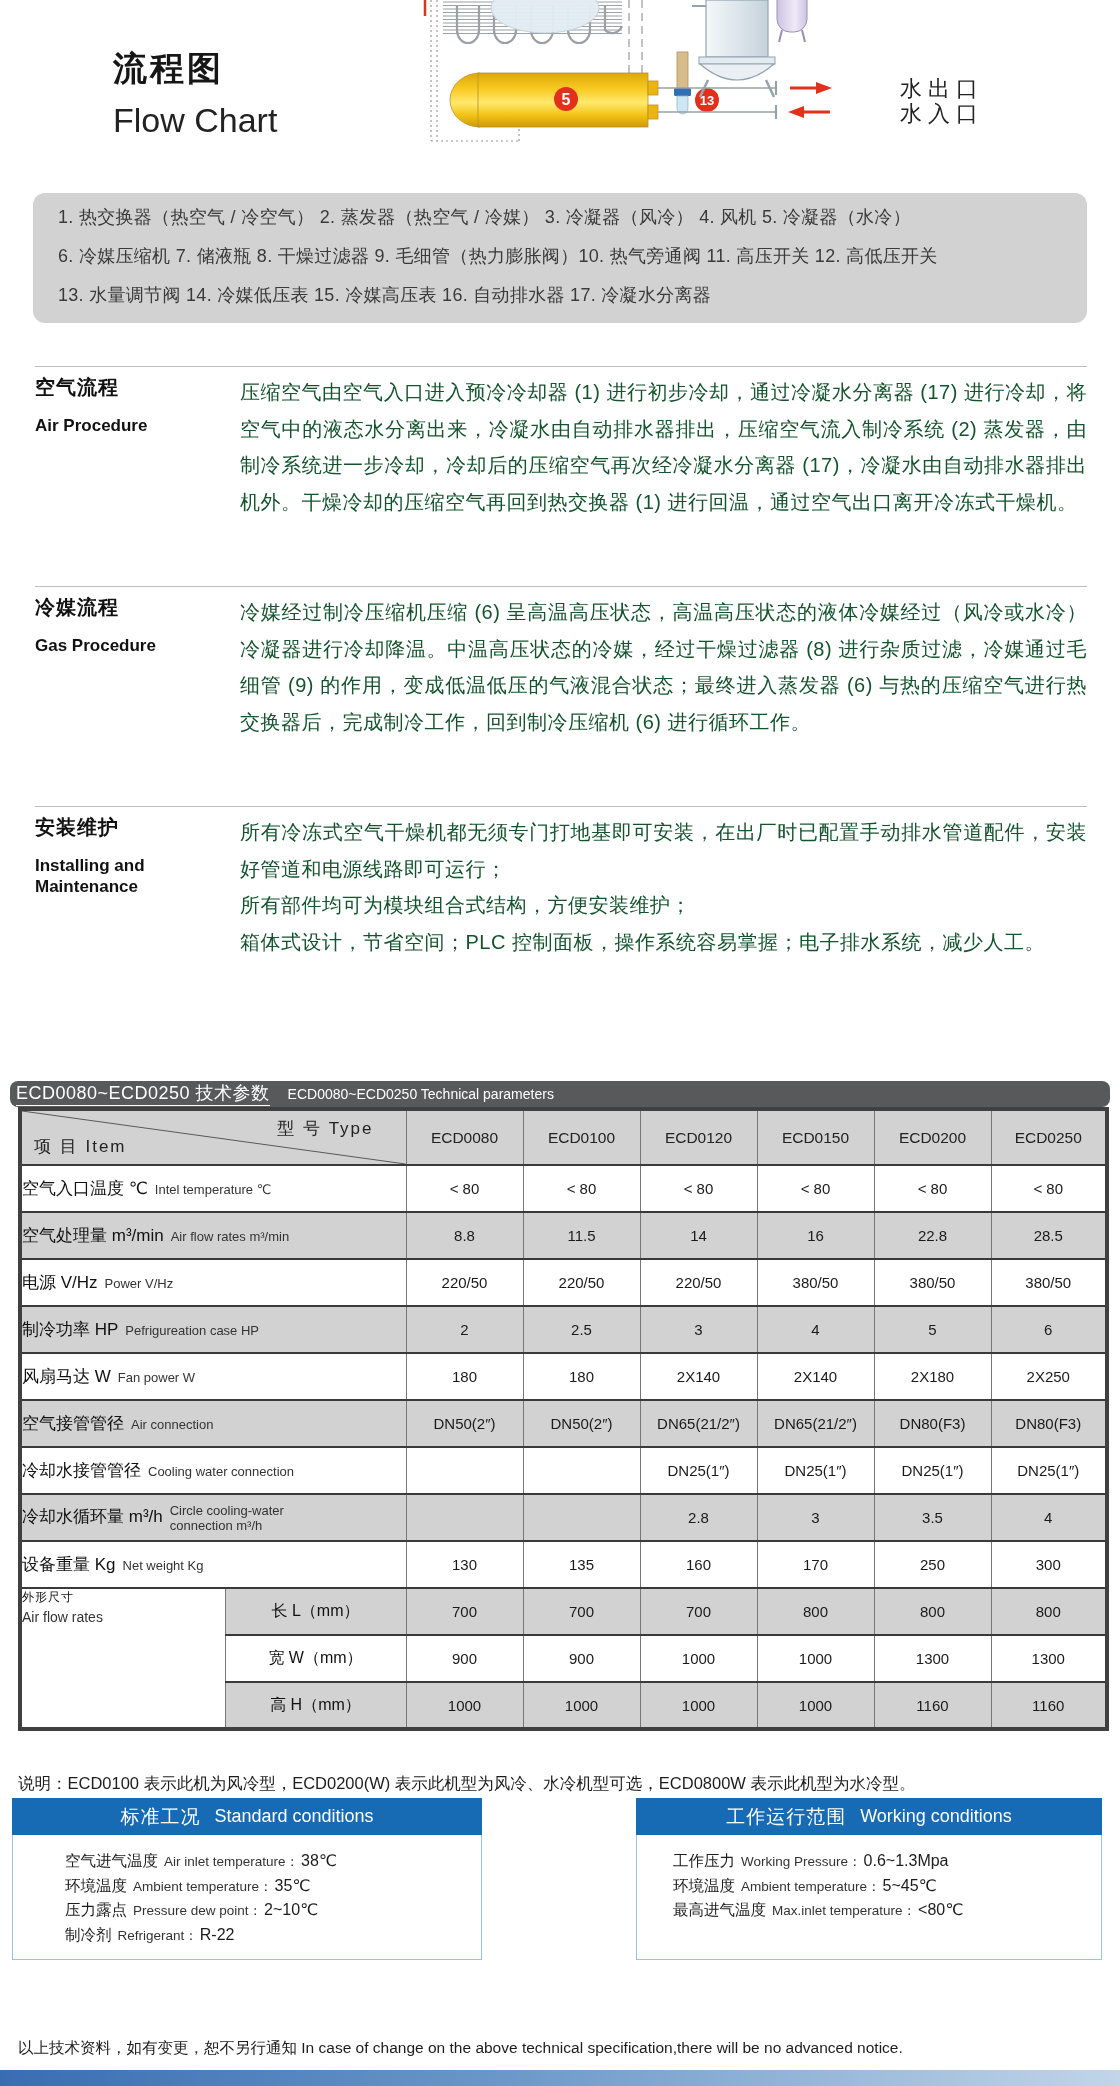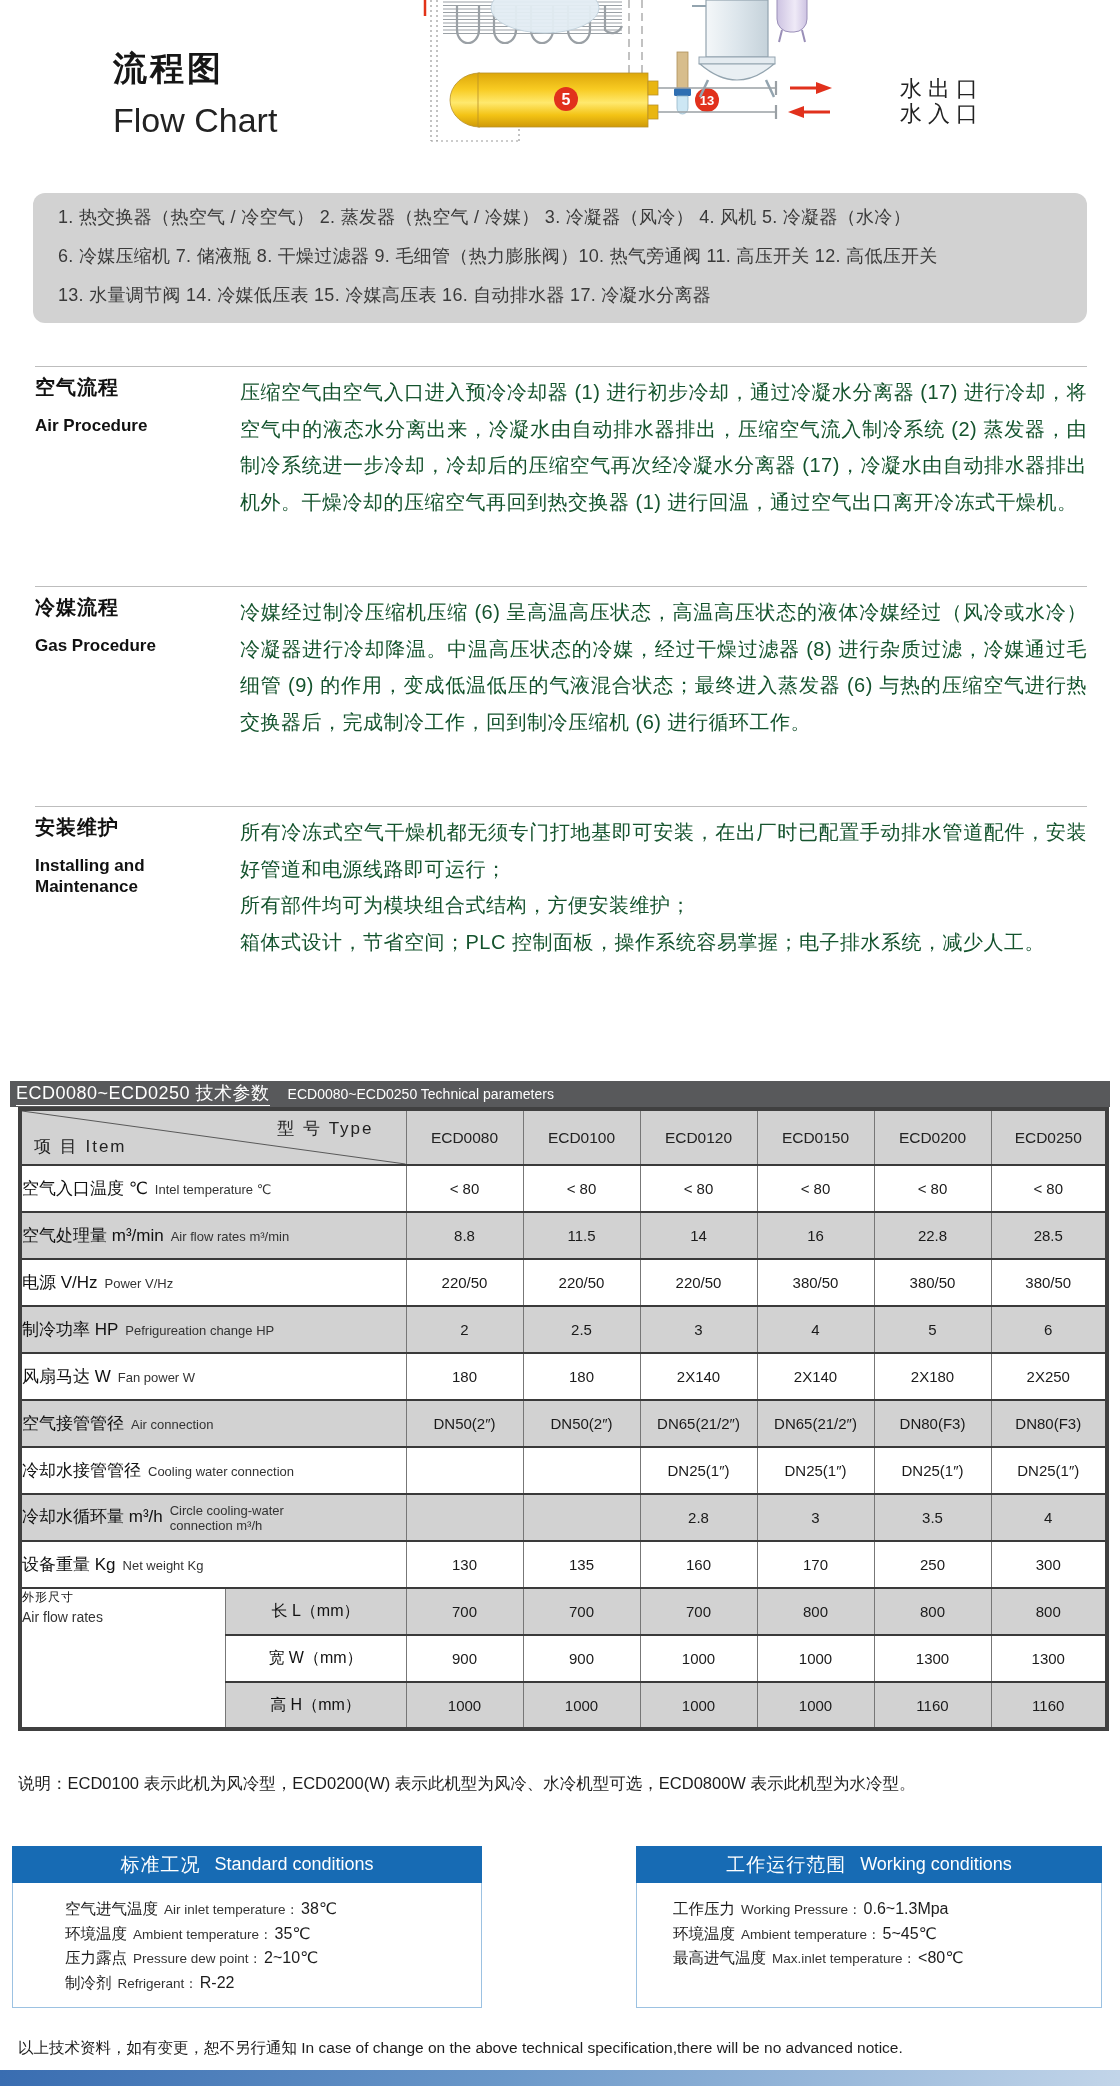--- a/index.html
+++ b/index.html
@@ -21,21 +21,21 @@
   .section{position:absolute;left:35px;width:1052px;display:flex;border-top:1px solid #bdbdbd;padding-top:7px;}
   #sec-air{top:366px;} #sec-gas{top:586px;} #sec-install{top:806px;}
   .sec-label{flex:0 0 205px;}
   .sec-label .cn{font-size:20px;font-weight:bold;color:#111;letter-spacing:1px;}
   .sec-label .en{font-size:17px;font-weight:bold;color:#111;margin-top:14px;line-height:21px;max-width:155px;}
   .sec-body{flex:1;}
   .para{margin:0;font-size:20px;line-height:36.5px;color:#14532d;text-align:justify;letter-spacing:0.5px;}
 
   
   .tbl-title{position:absolute;left:10px;top:1081px;width:1100px;height:26px;background:#58595b;
-             color:#fff;display:flex;align-items:center;}
+             color:#fff;display:flex;align-items:center;border-radius:8px;}
   .tbl-title .cn{font-size:18px;margin-left:6px;line-height:23px;border-bottom:1px solid #fff;letter-spacing:0.5px;}
   .tbl-title .en{font-size:14px;margin-left:18px;}
 
   
   table.spec{position:absolute;left:18px;top:1107px;width:1087px;border-collapse:collapse;table-layout:fixed;
              border:4px solid #404040;}
   table.spec th,table.spec td{border-left:1px solid #777;border-right:1px solid #777;
              border-top:2px solid #3a3a3a;border-bottom:2px solid #3a3a3a;padding:0;}
   table.spec thead tr{height:56px;background:#d2d2d2;}
   table.spec tbody tr{height:47px;}
@@ -54,21 +54,21 @@
   .g-en{font-size:14px;color:#333;margin-top:3px;}
   td.sub{text-align:center;font-size:16px;color:#111;}
 
   
   .note{position:absolute;left:18px;top:1773px;font-size:16.5px;color:#1c1c1c;}
   .footer{position:absolute;left:18px;top:2038px;font-size:15.5px;color:#1c1c1c;}
   .bottombar{position:absolute;left:0;top:2070px;width:1120px;height:16px;
              background:linear-gradient(90deg,#396db1 0%,#6b98c9 45%,#c2d5e9 100%);}
 
   
-  .cond{position:absolute;top:1846px;}
+  .cond{position:absolute;top:1798px;}
   #box-std{left:12px;width:470px;} #box-work{left:636px;width:466px;}
   .cond-h{height:37px;background:#176bb4;color:#fff;display:flex;align-items:center;justify-content:center;}
   .ch-cn{font-size:19px;letter-spacing:1px;} .ch-en{font-size:18px;margin-left:14px;}
   .cond-b{border:1px solid #9cc2e2;border-top:none;height:110px;padding:14px 0 0 52px;background:#fff;}
   #box-work .cond-b{padding-left:36px;}
   .cond-line{line-height:23.5px;font-size:15.5px;color:#1c1c1c;}
   .cl-cn{font-size:15.5px;} .cl-en{font-size:13.5px;color:#333;margin-left:6px;} .cl-val{font-size:16px;margin-left:2px;}
 
   svg text{font-family:"Liberation Sans","DejaVu Sans",sans-serif;}
 </style>
@@ -275,21 +275,21 @@
         <tr class="plain">
           <td class="label" colspan="2"><span class="lb-cn">电源 V/Hz</span><span class="lb-en">Power V/Hz</span></td>
           <td class="val">220/50</td>
           <td class="val">220/50</td>
           <td class="val">220/50</td>
           <td class="val">380/50</td>
           <td class="val">380/50</td>
           <td class="val">380/50</td>
         </tr>
         <tr class="shade">
-          <td class="label" colspan="2"><span class="lb-cn">制冷功率 HP</span><span class="lb-en">Pefrigureation change HP</span></td>
+          <td class="label" colspan="2"><span class="lb-cn">制冷功率 HP</span><span class="lb-en">Pefrigureation case HP</span></td>
           <td class="val">2</td>
           <td class="val">2.5</td>
           <td class="val">3</td>
           <td class="val">4</td>
           <td class="val">5</td>
           <td class="val">6</td>
         </tr>
         <tr class="plain">
           <td class="label" colspan="2"><span class="lb-cn">风扇马达 W</span><span class="lb-en">Fan power  W</span></td>
           <td class="val">180</td>

